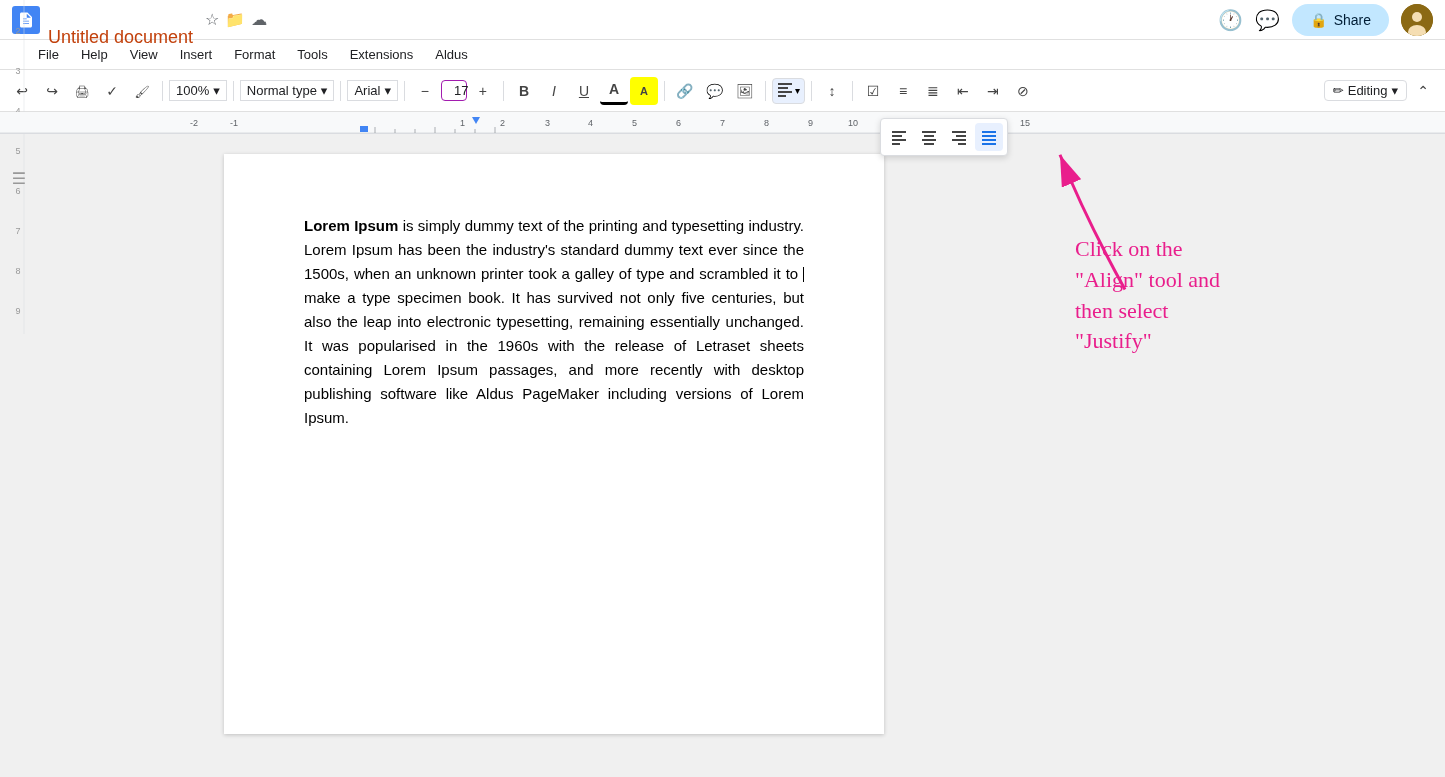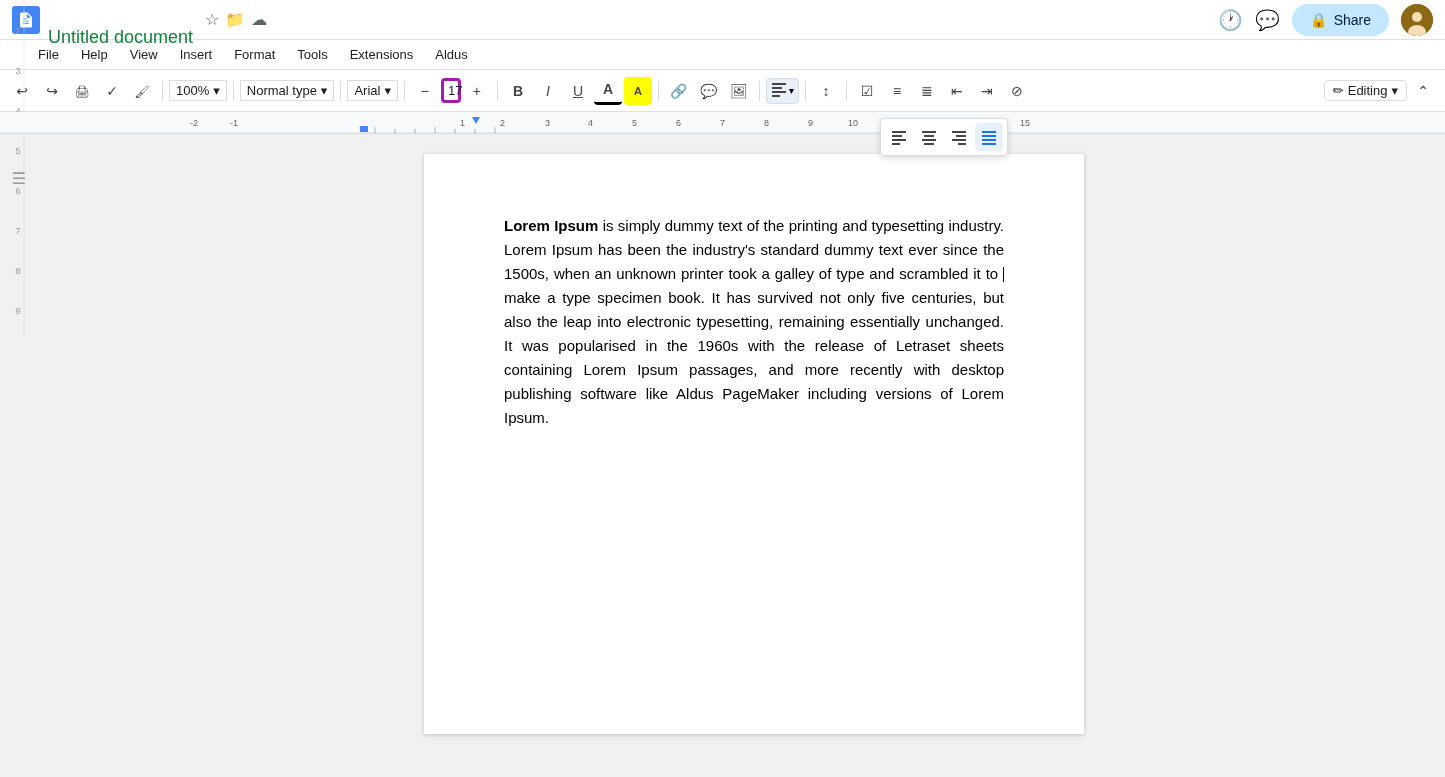--- a/index.html
+++ b/index.html
@@ -6,21 +6,21 @@
     body { font-family: 'Arial', sans-serif; background: #f0f0f0; overflow: hidden; width: 1445px; height: 777px; }
 
     
     #title-bar {
       display: flex; align-items: center; background: #fff;
       padding: 6px 12px; height: 40px; gap: 8px;
       border-bottom: 1px solid #e0e0e0;
     }
     .app-icon { width: 28px; height: 28px; background: #4285f4; border-radius: 3px; display: flex; align-items: center; justify-content: center; }
     .app-icon svg { fill: white; width: 18px; height: 18px; }
-    .doc-title { font-size: 18px; color: #15803d; margin-right: 4px; margin-top: 36px; }
+    .doc-title { font-size: 18px; color: #c2410c; margin-right: 4px; margin-top: 36px; }
     .title-icons { display: flex; gap: 6px; align-items: center; color: #5f6368; font-size: 18px; }
     .title-icons span { cursor: pointer; font-size: 16px; }
     .spacer { flex: 1; }
     .header-right { display: flex; align-items: center; gap: 12px; }
     .history-icon, .comment-icon { font-size: 20px; color: #5f6368; cursor: pointer; }
     .share-btn {
       background: #c2e7ff; color: #001d35; border: none; border-radius: 20px;
       padding: 8px 18px; font-size: 14px; font-weight: 500; cursor: pointer;
       display: flex; align-items: center; gap: 6px;
     }
@@ -43,21 +43,21 @@
       padding: 4px 8px; height: 42px; gap: 2px;
       border-bottom: 1px solid #e0e0e0; flex-wrap: nowrap; overflow: hidden;
     }
     .toolbar-btn {
       display: flex; align-items: center; justify-content: center;
       width: 28px; height: 28px; border-radius: 4px; cursor: pointer;
       color: #444; font-size: 14px; border: none; background: none;
     }
     .toolbar-divider { width: 1px; height: 20px; background: #dadce0; margin: 0 4px; }
     .font-size-box {
-      border: 3px solid #a21caf; border-radius: 4px; padding: 2px 4px;
+      border: 1px solid #a21caf; border-radius: 4px; padding: 2px 12px;
       font-size: 13px; color: #202124; background: #fff;
       width: 20px; text-align: center;
     }
     .toolbar-select-wrapper {
       display: flex; align-items: center; border: 1px solid #dadce0;
       border-radius: 0; padding: 2px 6px; gap: 4px; cursor: pointer;
       font-size: 13px; color: #202124; background: #fff;
     }
     .align-dropdown {
       display: flex; align-items: center; border: 1px solid #dadce0;
@@ -350,20 +350,39 @@
 
   <div id="scroll-area">
 
     <div id="page">
       <p class="doc-paragraph">
         <strong>Lorem Ipsum</strong> is simply dummy text of the printing and typesetting industry. Lorem Ipsum has been the industry's standard dummy text ever since the 1500s, when an unknown printer took a galley of type and scrambled it to <span class="text-cursor"></span>make a type specimen book. It has survived not only five centuries, but also the leap into electronic typesetting, remaining essentially unchanged. It was popularised in the 1960s with the release of Letraset sheets containing Lorem Ipsum passages, and more recently with desktop publishing software like Aldus PageMaker including versions of Lorem Ipsum.
       </p>
     </div>
   </div>
 
+  <div id="annotation-area">
+
+    <svg class="annotation-arrow" viewBox="0 0 400 620" preserveAspectRatio="none">
+
+      <defs>
+        <marker id="arrowhead" markerWidth="10" markerHeight="7" refX="10" refY="3.5" orient="auto">
+          <polygon points="0 0, 10 3.5, 0 7" fill="#e91e8c"></polygon>
+        </marker>
+      </defs>
+      <path d="M 80 150 Q 40 80 15 20" stroke="#e91e8c" stroke-width="3" fill="none" marker-end="url(#arrowhead)"></path>
+    </svg>
+
+    <div class="annotation-text">
+      Click on the<br>
+      "Align" tool and<br>
+      then select<br>
+      "Justify"
+    </div>
+  </div>
 
 </div>
 
 <div id="align-popup">
   <div class="align-popup-btn">
     <svg width="16" height="16" viewBox="0 0 16 16">
       <rect x="1" y="2" width="14" height="2" fill="#444"></rect>
       <rect x="1" y="6" width="10" height="2" fill="#444"></rect>
       <rect x="1" y="10" width="14" height="2" fill="#444"></rect>
       <rect x="1" y="14" width="8" height="2" fill="#444"></rect>

